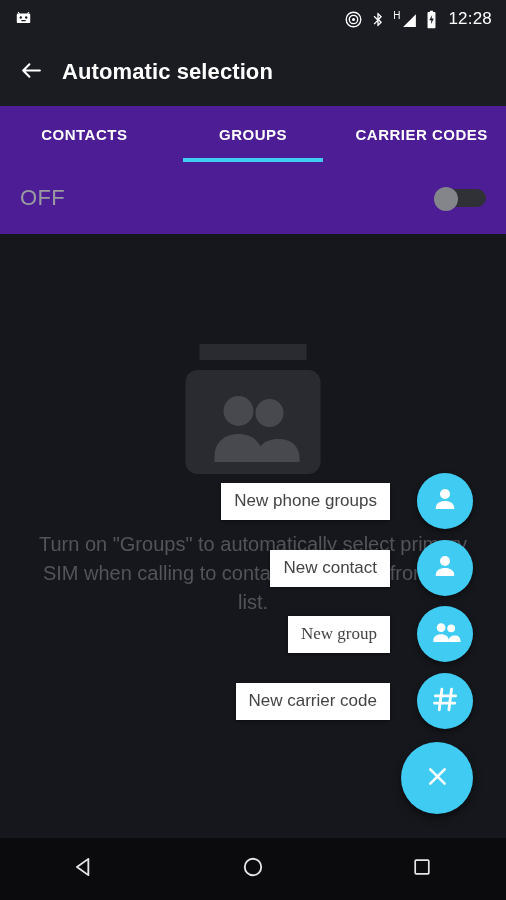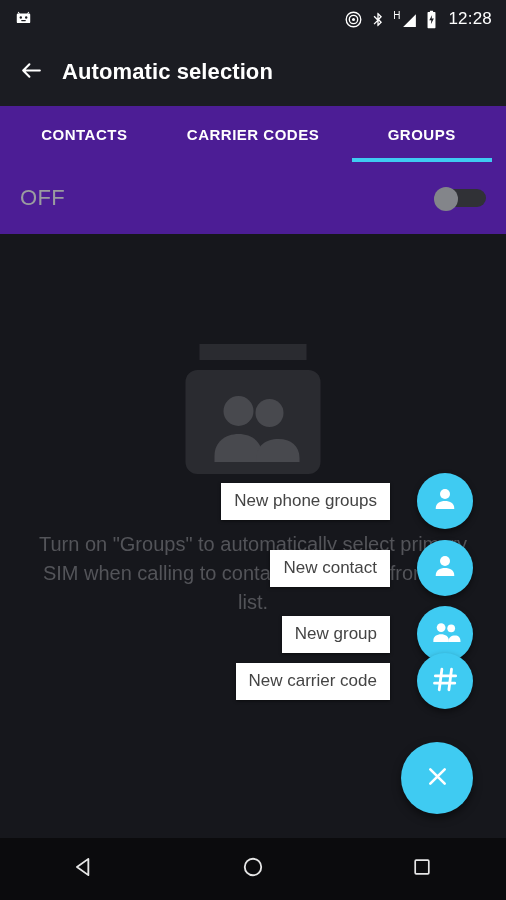--- a/index.html
+++ b/index.html
@@ -236,26 +236,26 @@
         </svg>
       </span>
     </div>
     <div id="title">Automatic selection</div>
   </div>
 
   <div id="tabs">
     <div class="tab inactive">
       <span>CONTACTS</span>
     </div>
-    <div class="tab inactive">
-      <span>CARRIER CODES</span>
-    </div>
     <div class="tab">
       <span>GROUPS</span>
       <div class="tab-underline"></div>
+    </div>
+    <div class="tab inactive">
+      <span>CARRIER CODES</span>
     </div>
   </div>
 
   <div id="toggle-row">
     <div id="toggle-label">OFF</div>
     <div id="toggle-switch">
       <div id="toggle-track"></div>
       <div id="toggle-thumb"></div>
     </div>
   </div>
@@ -292,35 +292,35 @@
       <div class="mini-fab">
         <span>
           <svg width="30" height="30" viewBox="0 0 24 24">
             <circle cx="12" cy="8" r="4" fill="#FFFFFF"></circle>
             <path fill="#FFFFFF" d="M4.6 19.4c0-3.8 3.4-5.8 7.4-5.8s7.4 2 7.4 5.8v.6H4.6v-.6z"></path>
           </svg>
         </span>
       </div>
     </div>
 
-    <div class="fab-item" style="top:606px;">
+    <div class="fab-item" style="top:606px;font-family:Liberation Serif, serif;">
       <div class="fab-label">New group</div>
       <div class="mini-fab">
         <span>
           <svg width="31" height="31" viewBox="0 0 24 24">
             <circle cx="8.6" cy="8.2" r="3.4" fill="#FFFFFF"></circle>
             <circle cx="16.4" cy="8.8" r="3" fill="#FFFFFF"></circle>
             <path fill="#FFFFFF" d="M2.6 18.2c0-3.2 2.7-4.9 6-4.9s6 1.7 6 4.9v1.1h-12v-1.1z"></path>
             <path fill="#FFFFFF" d="M14.4 18.6c0-2.8 2-4.3 5-4.3 2.6 0 4.2 1.5 4.2 4.3v.7h-9.2v-.7z"></path>
           </svg>
         </span>
       </div>
     </div>
 
-    <div class="fab-item" style="top:653px;">
+    <div class="fab-item" style="top:673px;">
       <div class="fab-label">New carrier code</div>
       <div class="mini-fab">
         <span>
           <svg width="29" height="29" viewBox="0 0 24 24">
             <path fill="none" stroke="#FFFFFF" stroke-width="2.3" stroke-linecap="round" d="M9 3.5L6.8 20.5M17 3.5L14.8 20.5M3.6 9h16.8M2.9 15h16.8"></path>
           </svg>
         </span>
       </div>
     </div>
 

